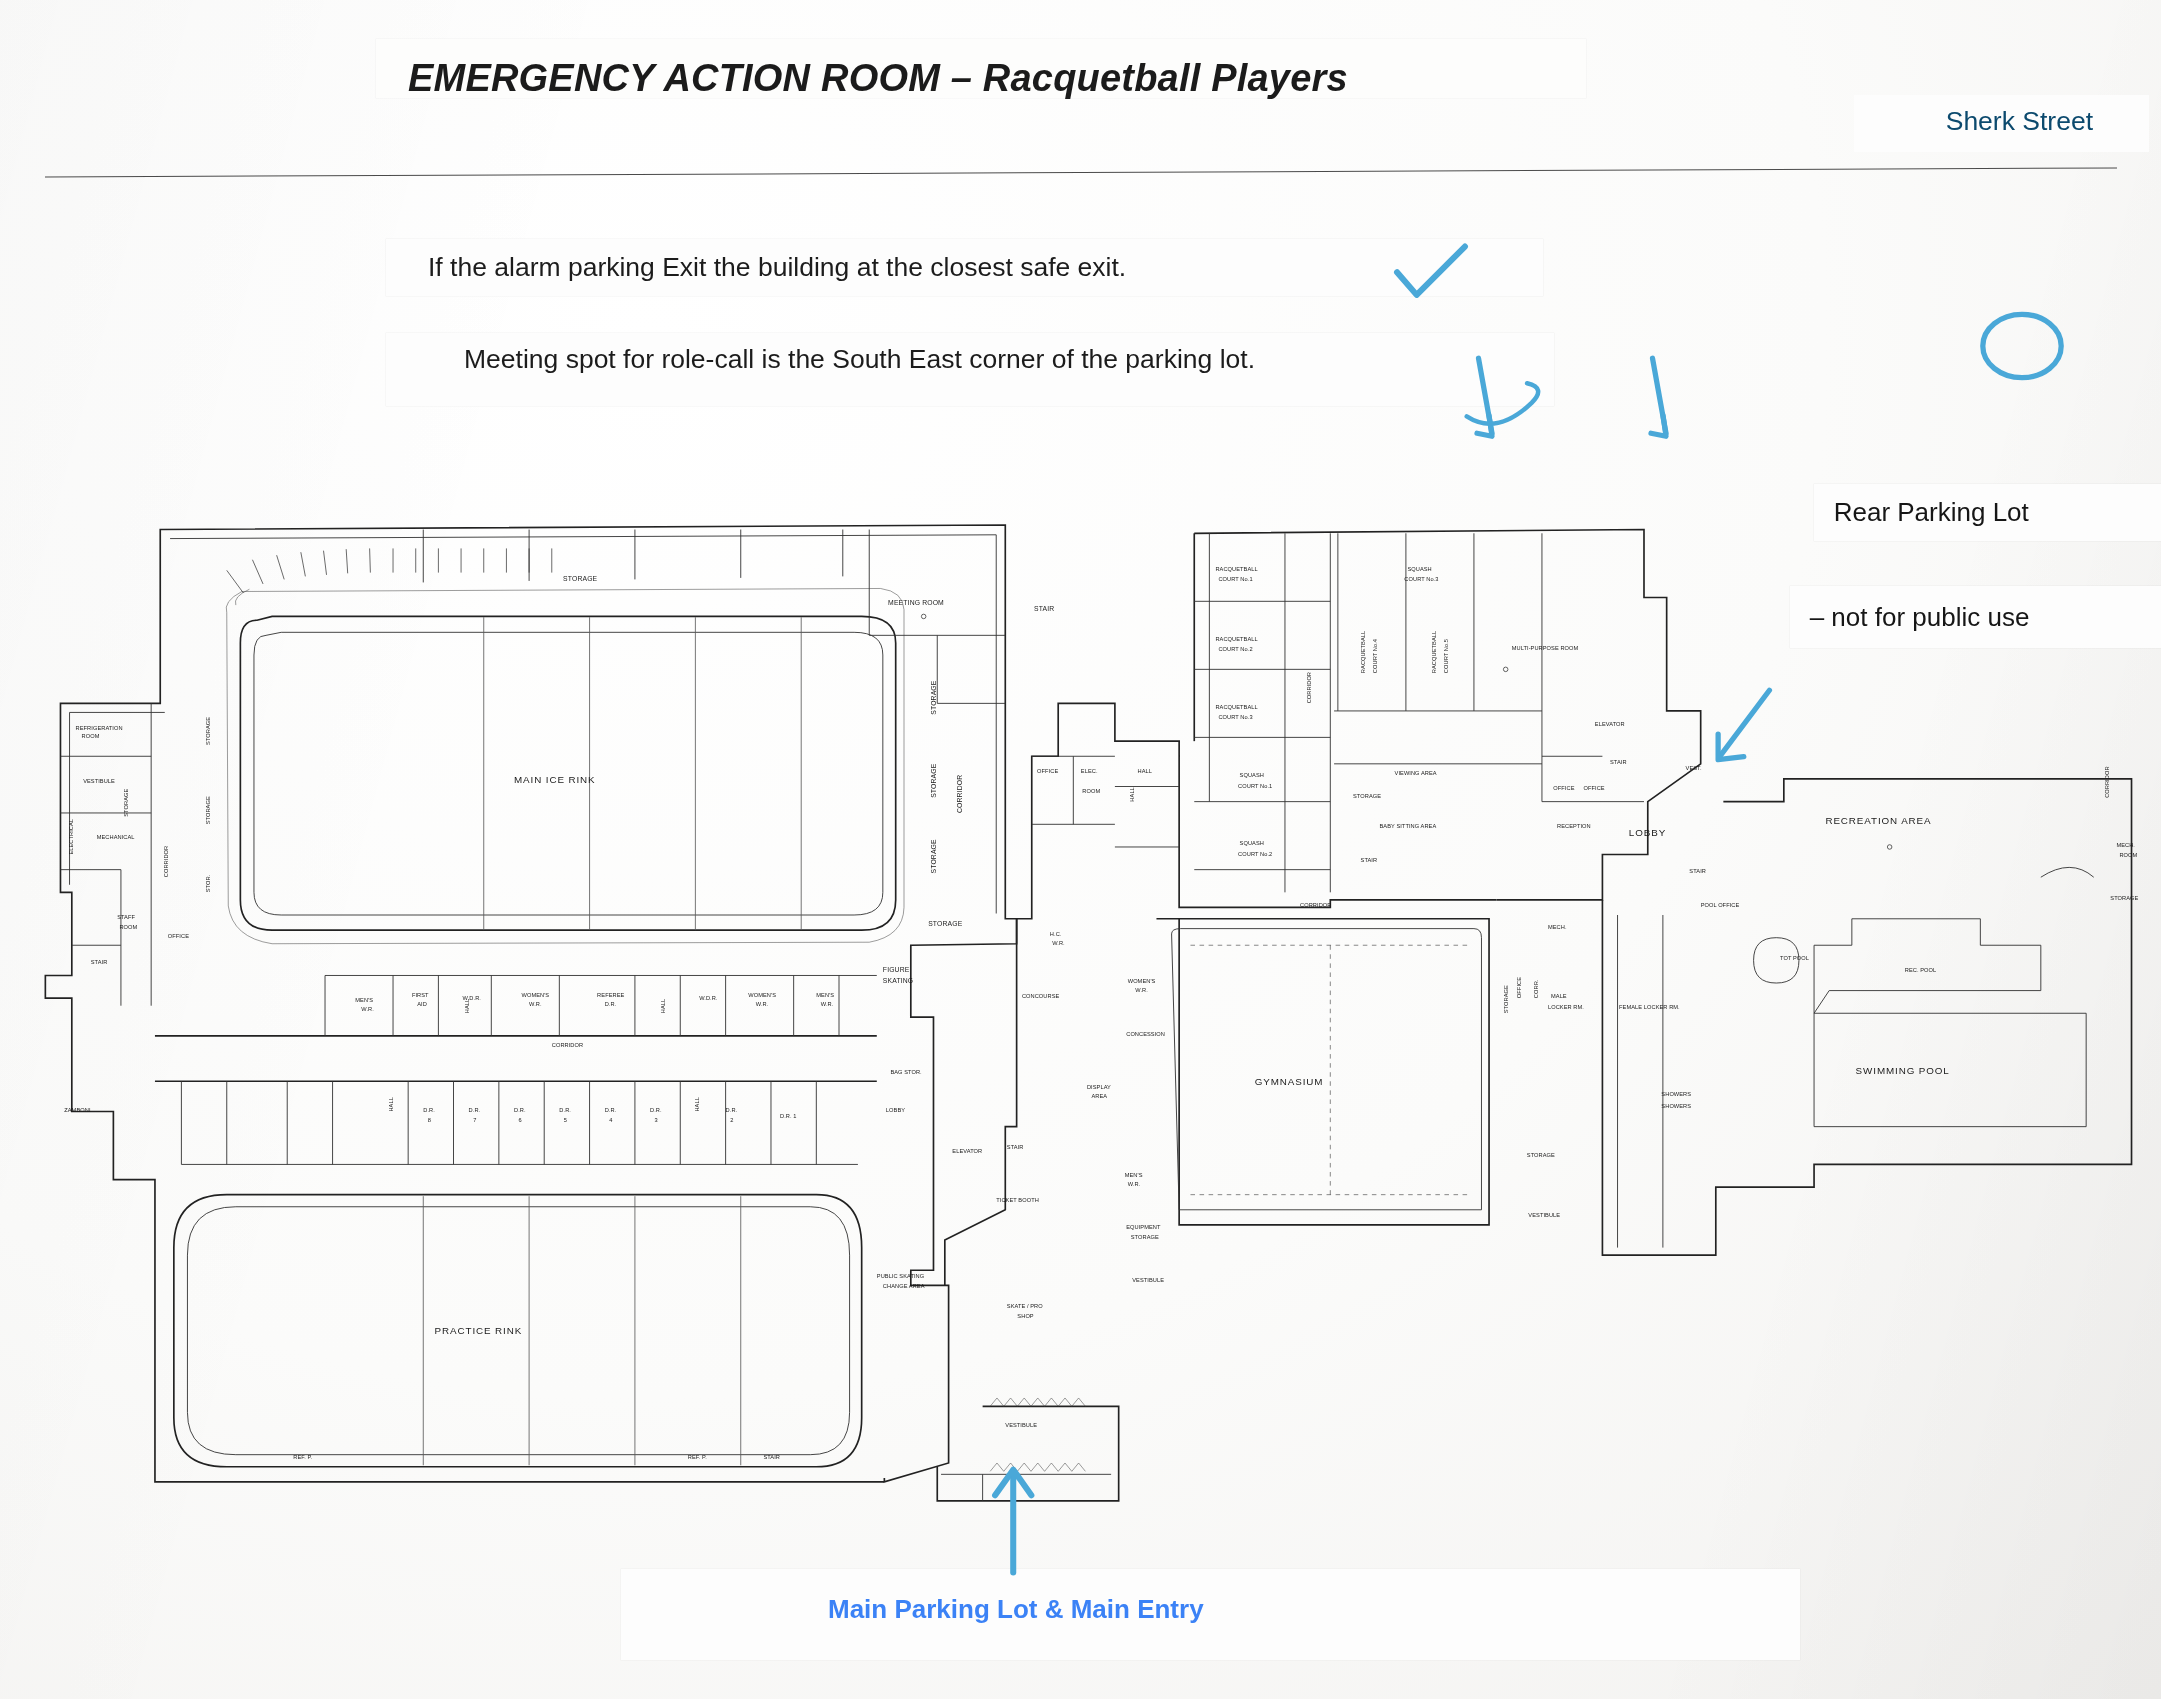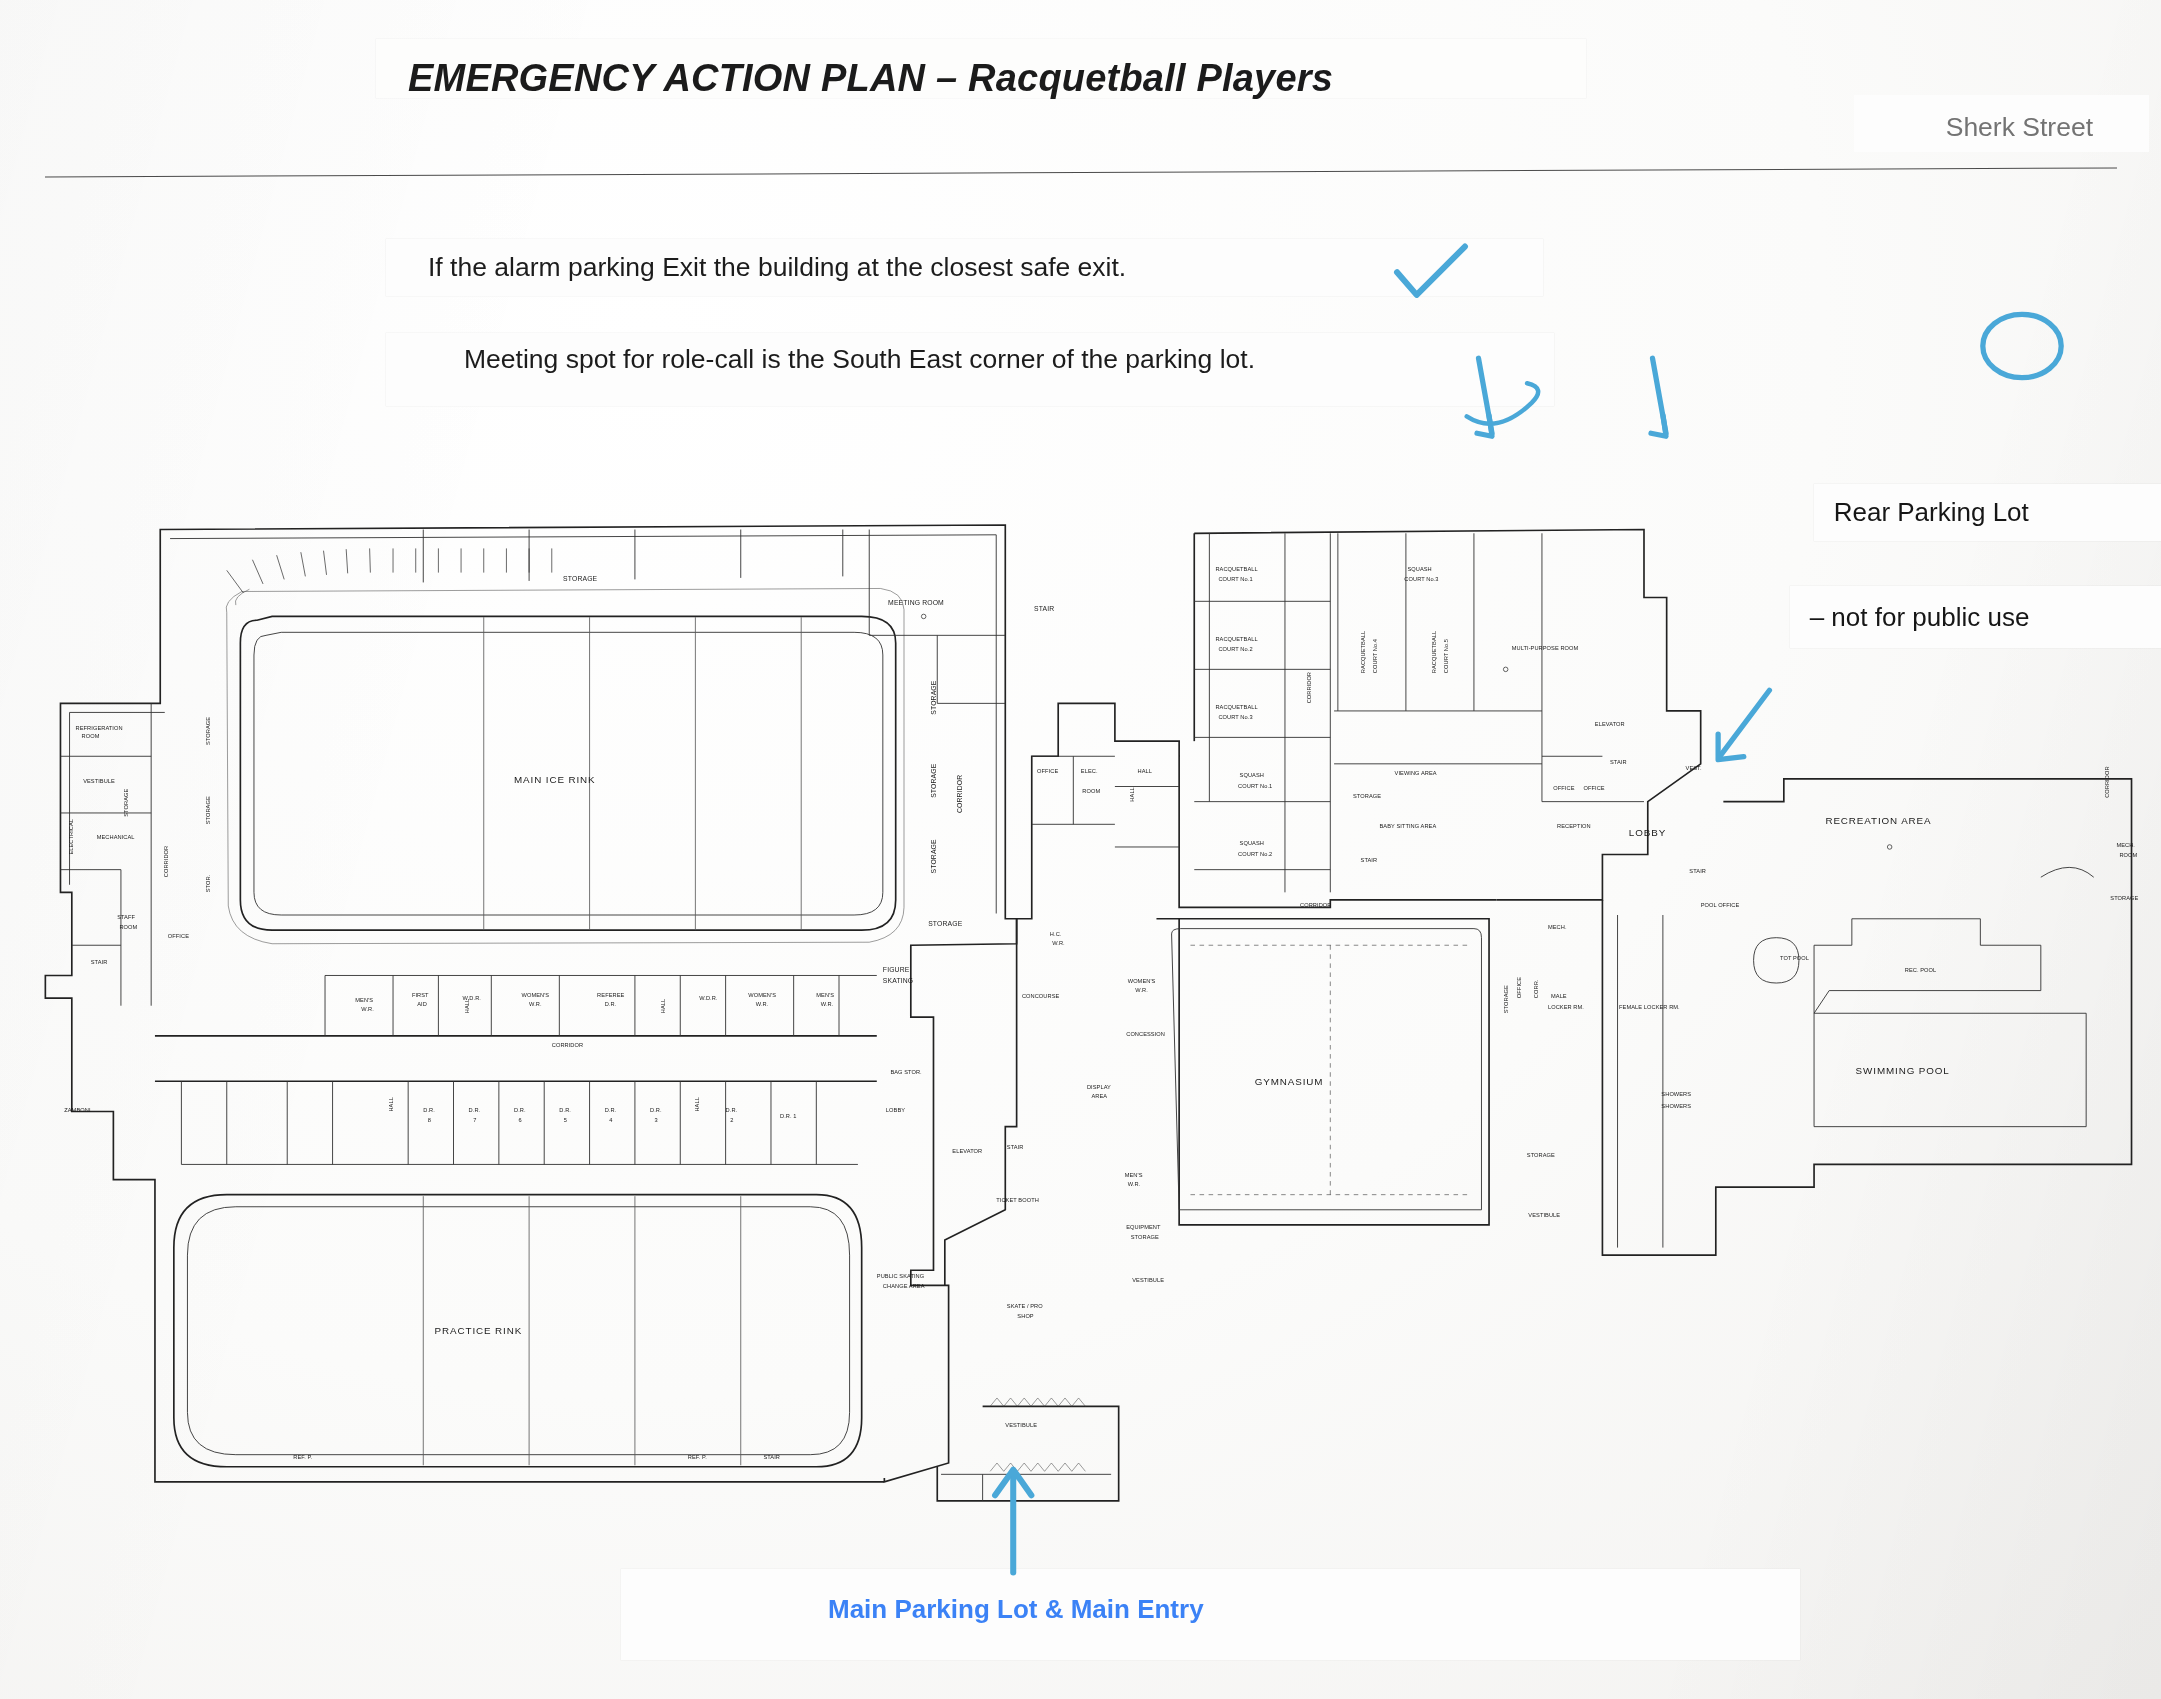--- a/index.html
+++ b/index.html
@@ -45,23 +45,23 @@
     left: 376px;
     top: 39px;
     width: 1210px;
     height: 59px;
     background: #fdfdfc;
     box-shadow: 0 0 0 0.4px rgba(0,0,0,0.05);
   }
   .street {
     position: absolute;
     right: 68px;
-    top: 112px;
+    top: 106px;
     font-size: 26.5px;
-    color: #737373;
+    color: #0c4a6e;
     white-space: nowrap;
   }
   .street-patch {
     position: absolute;
     left: 1854px;
     top: 95px;
     width: 295px;
     height: 57px;
     background: #fdfdfd;
   }
@@ -437,21 +437,21 @@
   <path class="wall-t" d="M2400 1340 L2420 1310 L2700 1310 L2700 1250 L2620 1250
     L2620 1215 L2450 1215 L2450 1250 L2400 1250 Z"></path>
   <path class="wall-t" d="M2400 1340 L2760 1340 L2760 1490 L2400 1490 Z"></path>
   <path class="wall-t" d="M2350 1240 q-30 0 -30 30 q0 30 30 30 q30 0 30 -30 q0 -30 -30 -30 Z"></path>
   <path class="wall-t" d="M2700 1160 q40 -26 70 0"></path>
   </g>
 </svg>
 </div>
 
 <div class="title-patch"></div>
-<div class="title">EMERGENCY ACTION PLAN – Racquetball Players</div>
+<div class="title">EMERGENCY ACTION ROOM – Racquetball Players</div>
 
 <div class="street-patch"></div>
 <div class="street">Sherk Street</div>
 
 <div class="hrule"></div>
 
 <div class="instr-patch instr1-patch"></div>
 <div class="instr instr1">If the alarm parking Exit the building at the closest safe exit.</div>
 
 <div class="instr-patch instr2-patch"></div>

